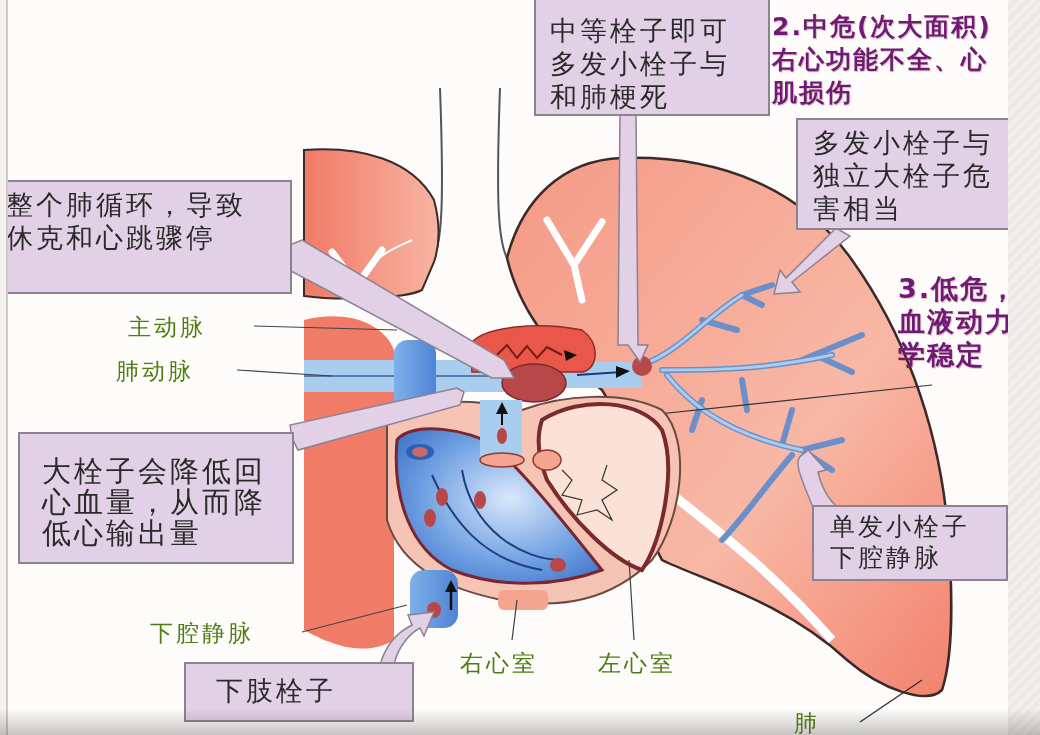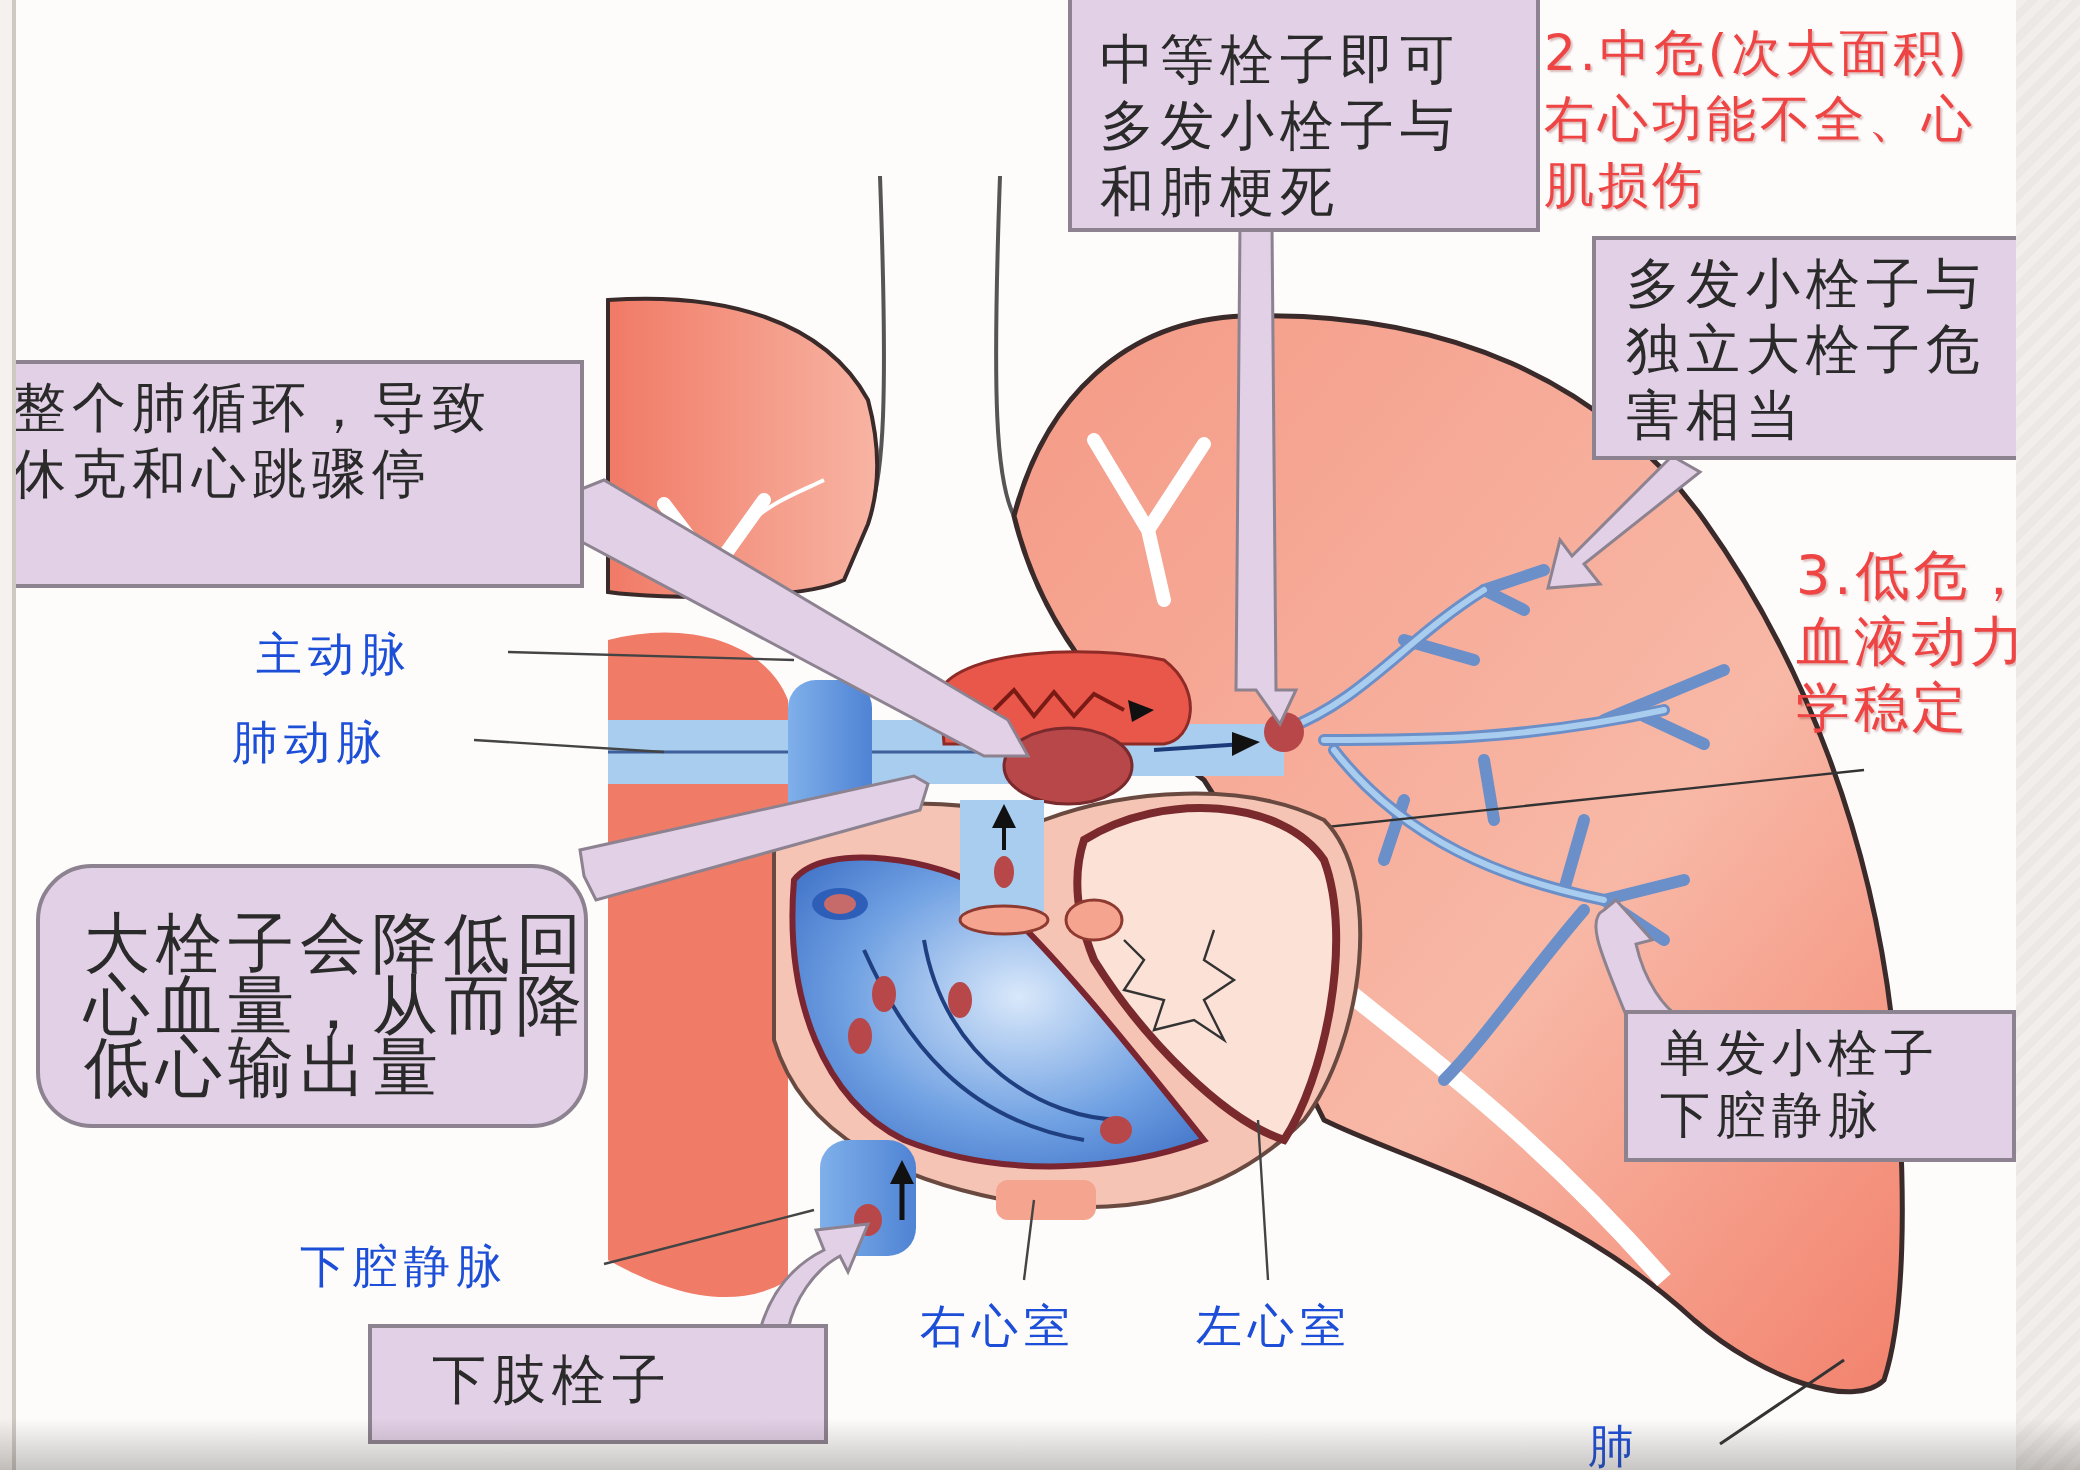--- a/index.html
+++ b/index.html
@@ -25,27 +25,27 @@
     pointer-events: none;
   }
   svg.art { position: absolute; left: 0; top: 0; }
   .box {
     position: absolute; background: #e2d0e6; border: 2px solid #8d8290;
     color: #2a2a2a; font-size: 27px; line-height: 33px; letter-spacing: 3px;
     padding: 6px 10px; box-sizing: border-box; white-space: nowrap; overflow: hidden;
   }
   .box .line { display: block; }
   .red {
-    position: absolute; color: #ef4444; font-weight: normal;
+    position: absolute; color: #701a75; font-weight: bold;
     font-size: 27px; line-height: 33px; letter-spacing: 2px; white-space: nowrap;
     text-shadow: 1px 1px 1px rgba(120,0,0,0.25);
   }
   .red .line { display: block; }
   .label {
-    position: absolute; color: #1d4ed8; font-size: 23px; letter-spacing: 3px;
+    position: absolute; color: #4d7c0f; font-size: 23px; letter-spacing: 3px;
     white-space: nowrap;
   }
 </style>
 </head>
 <body>
 
 <div class="slide">
 
   <svg class="art" width="1000" height="735" viewBox="6 0 1000 735">
     <defs>
@@ -196,21 +196,21 @@
 
   <div class="red" style="left:890px; top:272px;">
     <span class="line">3.低危，</span>
     <span class="line">血液动力</span>
     <span class="line">学稳定</span>
   </div>
 
   <div class="label" style="left:120px; top:312px;">主动脉</div>
   <div class="label" style="left:108px; top:356px;">肺动脉</div>
 
-  <div class="box" style="left:10px; top:432px; width:276px; height:132px; padding-left:22px; padding-top:22px; font-size:33px; line-height:31px;border-radius:28px;">
+  <div class="box" style="left:10px; top:432px; width:276px; height:132px; padding-left:22px; padding-top:22px; font-size:29px; line-height:31px;">
     <span class="line">大栓子会降低回</span>
     <span class="line">心血量，从而降</span>
     <span class="line">低心输出量</span>
   </div>
 
   <div class="box" style="left:804px; top:505px; width:196px; height:76px; padding-left:16px; padding-top:4px; font-size:25px; line-height:31px;">
     <span class="line">单发小栓子</span>
     <span class="line">下腔静脉</span>
   </div>
 

